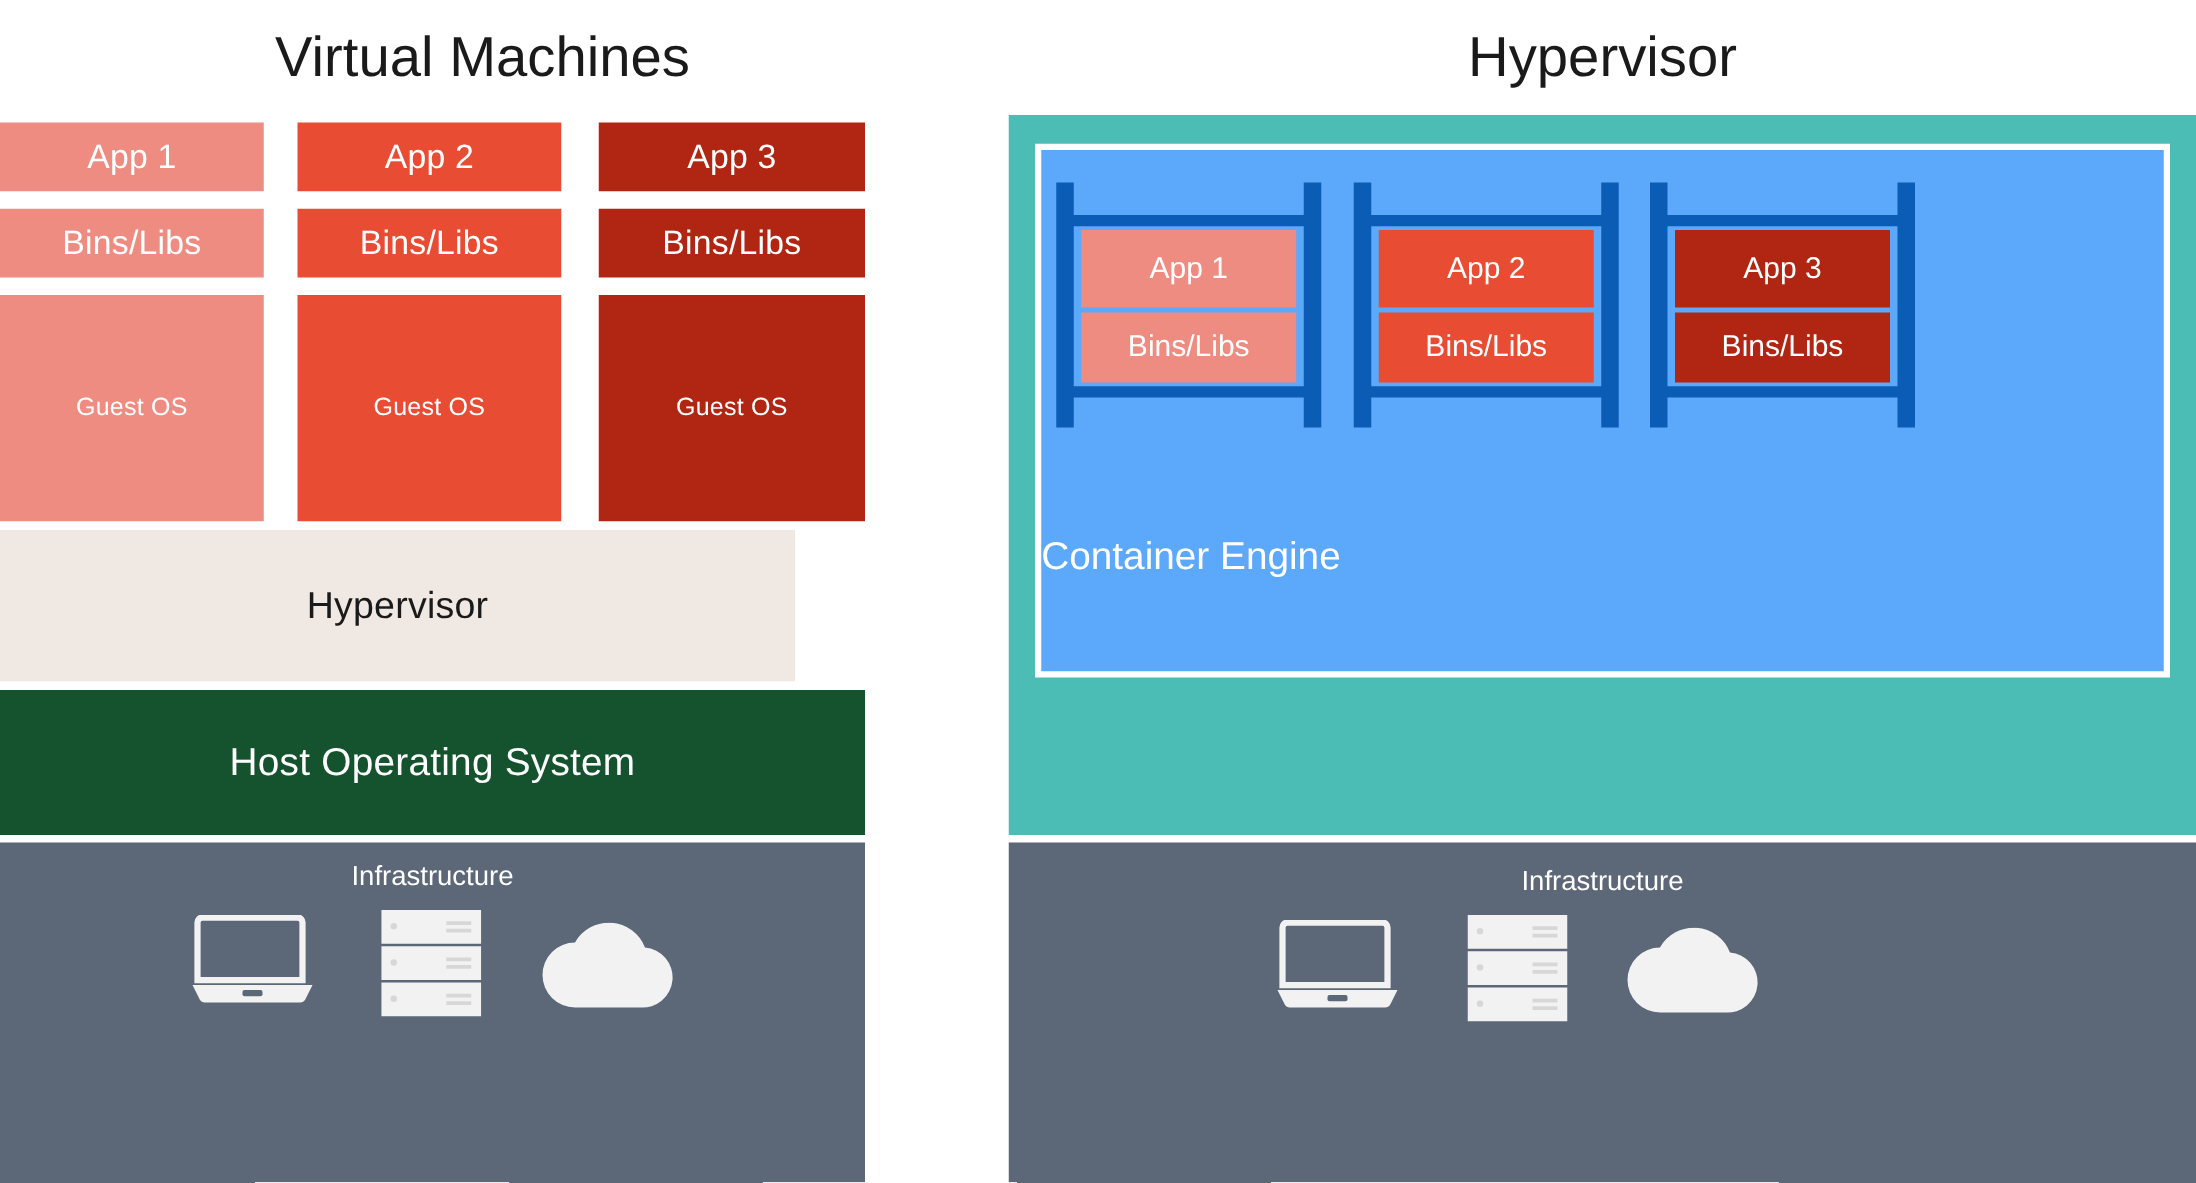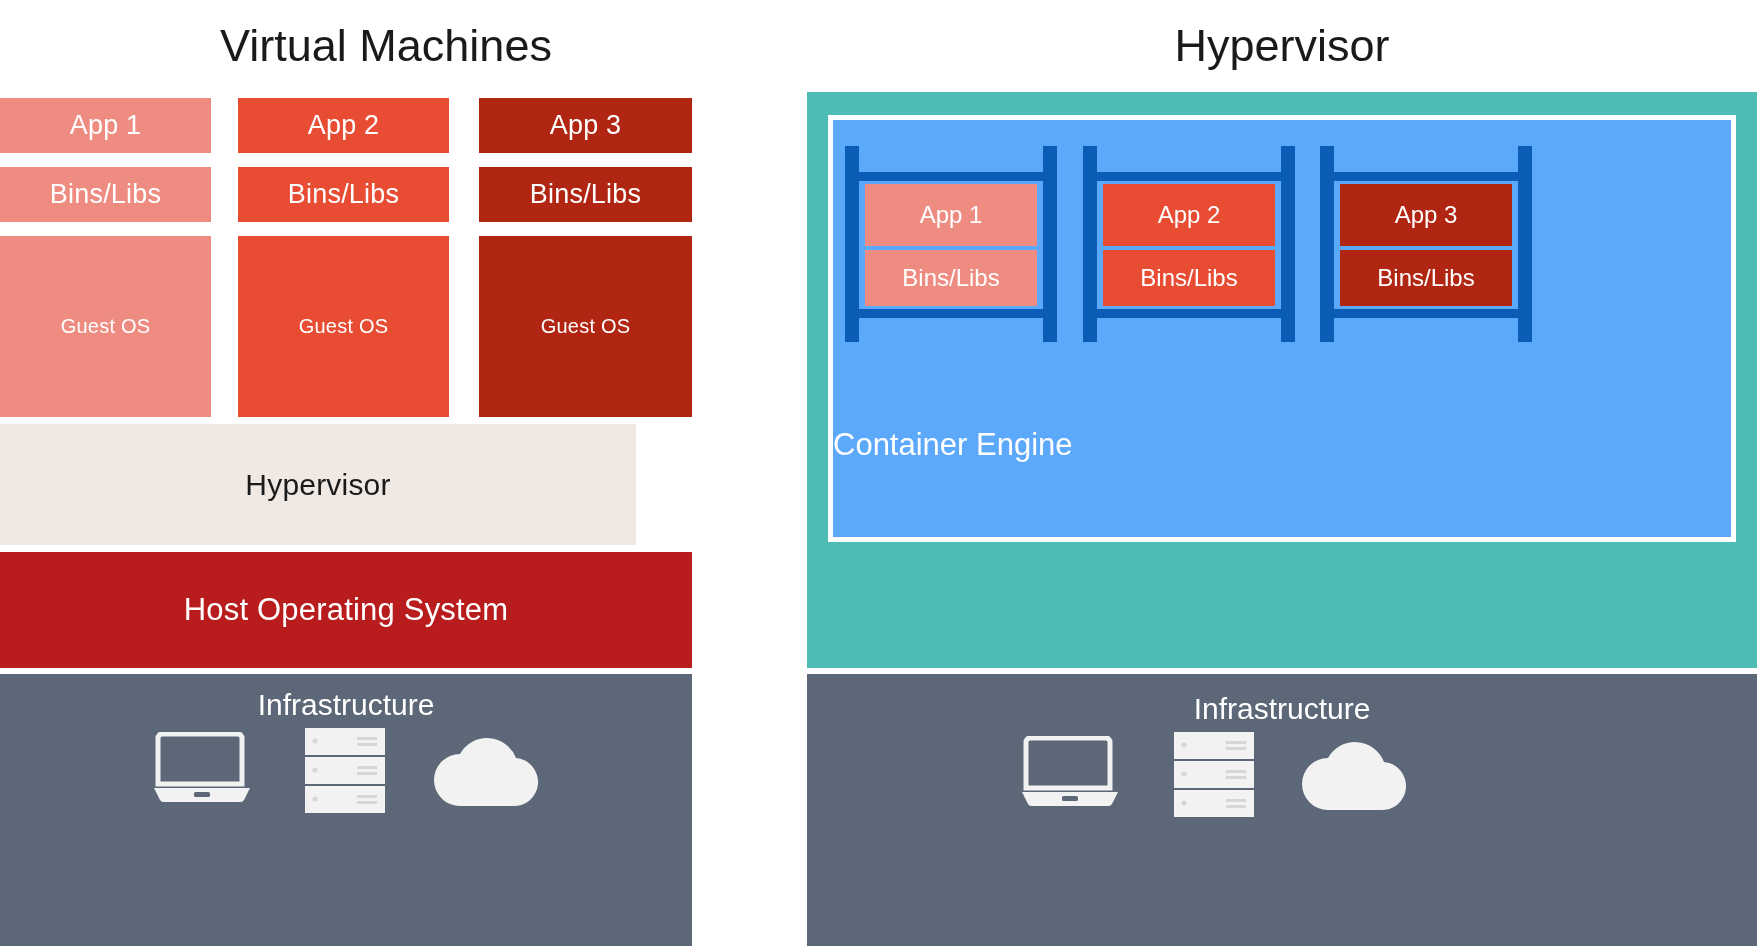--- a/index.html
+++ b/index.html
@@ -51,21 +51,21 @@
   .guest-cell { font-size: 20px; }
 
   .hypervisor {
     color: #1a1a1a;
     font-size: 30px;
   }
   .host-os { font-size: 31px; }
   .infra-label {
     position: absolute;
     color: #ffffff;
-    font-size: 30px;
+    font-size: 22px;
     white-space: nowrap;
     text-align: center;
   }
 
   
   .rack { position: absolute; }
   .post {
     position: absolute;
     background: #0B5CB5;
   }
@@ -110,21 +110,21 @@
   <div class="blk app-cell" style="left:238px; top:98px;  width:211px; height:55px;  background:#E84C33;">App 2</div>
   <div class="blk bins-cell" style="left:238px; top:167px; width:211px; height:55px;  background:#E84C33;">Bins/Libs</div>
   <div class="blk guest-cell" style="left:238px; top:236px; width:211px; height:181px; background:#E84C33;">Guest OS</div>
 
   <div class="blk app-cell" style="left:479px; top:98px;  width:213px; height:55px;  background:#B02612;">App 3</div>
   <div class="blk bins-cell" style="left:479px; top:167px; width:213px; height:55px;  background:#B02612;">Bins/Libs</div>
   <div class="blk guest-cell" style="left:479px; top:236px; width:213px; height:181px; background:#B02612;">Guest OS</div>
 
   <div class="blk hypervisor" style="left:0px; top:424px; width:636px; height:121px; background:#EFE8E3;">Hypervisor</div>
 
-  <div class="blk host-os" style="left:0px; top:552px; width:692px; height:116px; background:#b91c1c;">Host Operating System</div>
+  <div class="blk host-os" style="left:0px; top:552px; width:692px; height:116px; background:#14532d;">Host Operating System</div>
 
   <div class="abs" style="left:0px; top:674px; width:692px; height:272px; background:#5C6777;"></div>
   <div class="infra-label" style="left:0px; top:688px; width:692px;">Infrastructure</div>
 
   <div class="icon-wrap" style="left:152px; top:732px;">
     <svg width="100" height="72" viewBox="0 0 100 72">
       <path d="M10 2 h76 a4 4 0 0 1 4 4 v46 h-84 v-46 a4 4 0 0 1 4 -4 z" fill="none" stroke="#F2F2F2" stroke-width="5"></path>
       <path d="M2 56 h96 l-6 12 a4 4 0 0 1 -3.4 2 h-77.2 a4 4 0 0 1 -3.4 -2 z" fill="#F2F2F2"></path>
       <rect x="42" y="60" width="16" height="5" rx="1.6" fill="#5C6777"></rect>
     </svg>

